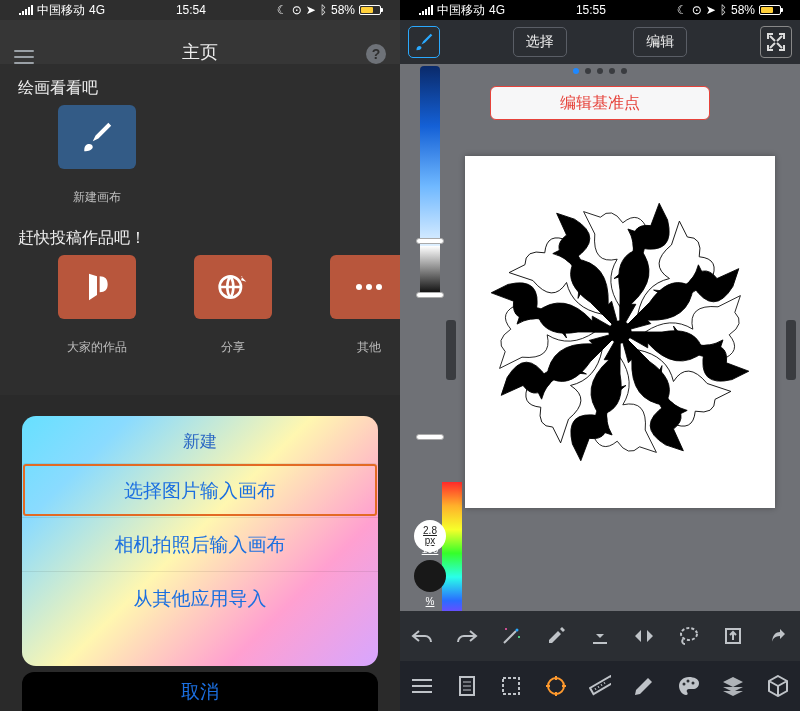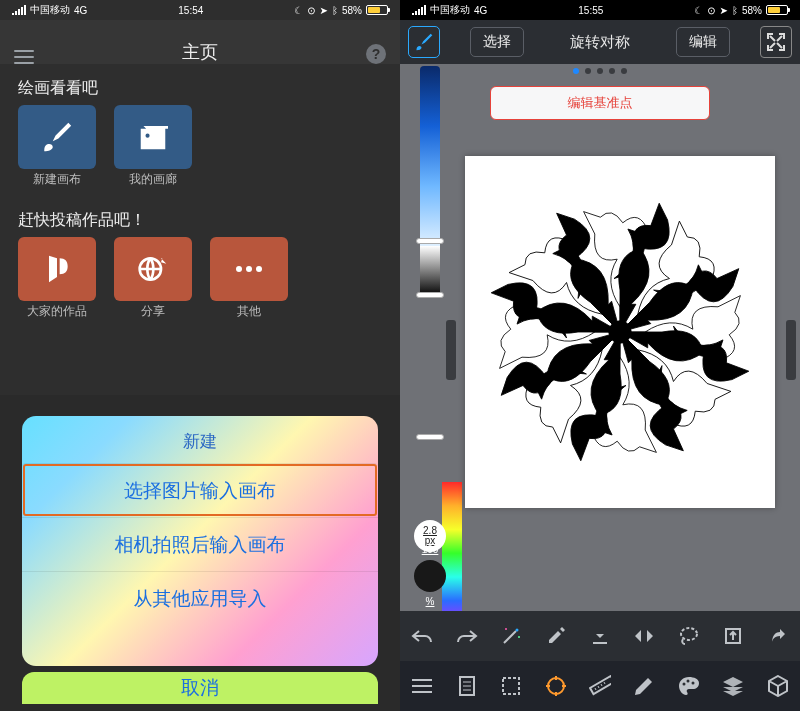--- a/index.html
+++ b/index.html
@@ -2,63 +2,63 @@
 <html><head>
 <meta charset="utf-8">
 <style>
   * { box-sizing: border-box; margin: 0; padding: 0; }
   body { font-family: -apple-system, "PingFang SC", sans-serif; background: #fff; width: 800px; height: 711px; overflow: hidden; display: flex; }
   .phone { width: 400px; height: 711px; position: relative; overflow: hidden; }
   .left { background: #2e2e2e; }
   .right { background: #6f7176; }
 
   
-  .status { height: 20px; display: flex; align-items: center; justify-content: space-between; padding: 0 12px; font-size: 10px; font-weight: 500; }
+  .status { height: 20px; display: flex; align-items: center; justify-content: space-between; padding: 0 19px; font-size: 12px; font-weight: 500; }
   .left .status { background: #2e2e2e; color: #fff; }
   .right .status { background: #000; color: #fff; }
   .status .l, .status .r { display: flex; align-items: center; gap: 4px; }
   .battery { width: 22px; height: 10px; border: 1px solid #fff; border-radius: 2px; position: relative; }
   .battery::after { content: ""; position: absolute; right: -3px; top: 2px; width: 2px; height: 4px; background: #fff; border-radius: 0 1px 1px 0; }
   .battery .fill { position: absolute; left: 1px; top: 1px; bottom: 1px; width: 58%; background: #ffcf3a; border-radius: 1px; }
 
   
   .left .titlebar { height: 44px; background: #363636; display: flex; align-items: flex-end; justify-content: space-between; padding: 0 14px; color: #fff; }
   .hamburger { display: flex; flex-direction: column; gap: 4px; }
   .hamburger span { width: 20px; height: 2px; background: #9aa0a6; border-radius: 1px; }
   .left .title { color: #eee; font-size: 18px; }
   .help { width: 20px; height: 20px; border-radius: 50%; background: #6e7278; color: #2e2e2e; display: flex; align-items: center; justify-content: center; font-size: 14px; font-weight: 700; }
 
   .section { padding: 14px 18px 6px; color: #eee; font-size: 16px; }
   .grid { display: flex; gap: 18px; padding: 0 18px 8px; }
-  .tile { display: flex; flex-direction: column; align-items: center; gap: 2px; }
+  .tile { display: flex; flex-direction: column; align-items: center; gap: 20px; margin-left: 40px; }
   .tile .box { width: 78px; height: 64px; border-radius: 6px; display: flex; align-items: center; justify-content: center; }
   .tile .lbl { font-size: 12px; color: #bdbdbd; white-space: nowrap; }
   .blue { background: #335b86; }
   .orange { background: #b8563c; }
 
   
   .dim { position: absolute; left: 0; right: 0; bottom: 0; top: 395px; background: rgba(0,0,0,0.08); }
   .rainbow { position: absolute; left: 22px; right: 22px; top: 416px; height: 250px; border-radius: 14px; overflow: hidden;
     background: linear-gradient(135deg,#66e0ff 0%, #8adbff 18%, #fff7b0 48%, #ffa0d0 75%, #d7a6ff 100%); }
   .sheet-title { text-align: center; font-size: 17px; color: #2b68c4; padding: 14px 0 10px; }
   .sheet-btn { height: 54px; display: flex; align-items: center; justify-content: center; font-size: 19px; color: #1b6fe0; border-top: 1px solid rgba(0,0,0,0.08); }
   .sheet-btn.sel { outline: 2px solid #e36a24; outline-offset: -3px; border-radius: 4px; }
-  .cancel { position: absolute; left: 22px; right: 22px; top: 672px; height: 32px; background: #bef264; border-radius: 12px 12px 0 0; display: flex; align-items: center; justify-content: center; font-size: 19px; color: #1b6fe0; }
+  .cancel { position: absolute; left: 22px; right: 22px; top: 672px; height: 40px; background: #000000; border-radius: 12px 12px 0 0; display: flex; align-items: center; justify-content: center; font-size: 19px; color: #1b6fe0; }
 
   
   .right .topbar { height: 44px; background: #2b2e33; display: flex; align-items: center; justify-content: space-between; padding: 0 8px; color: #fff; font-size: 15px; gap: 24px; }
   .right .topbar .mid { flex: 1; text-align: center; color: #e8e8e8; }
   .sel-btn, .edit-btn { padding: 5px 12px; border: 1px solid #5a5e66; border-radius: 5px; font-size: 14px; color: #eee; background: #2b2e33; }
   .brush-icon-box { width: 32px; height: 32px; border-radius: 5px; border: 1px solid #2aa9ff; display: flex; align-items: center; justify-content: center; margin-right: 6px; }
   .fs-btn { width: 32px; height: 32px; border: 1px solid #888; border-radius: 4px; display: flex; align-items: center; justify-content: center; margin-left: 6px; }
   .page-dots { display: flex; gap: 6px; justify-content: center; padding: 4px 0; background: #6f7176; }
   .page-dots span { width: 6px; height: 6px; border-radius: 50%; background: #3a3c40; }
   .page-dots span.active { background: #1e88ff; }
 
-  .edit-pivot { margin: 8px auto 0; width: 220px; height: 34px; border: 1.5px solid #e6423a; border-radius: 6px; display: flex; align-items: center; justify-content: center; color: #e6423a; font-size: 13px; background: #f7f7f8; }
+  .edit-pivot { margin: 8px auto 0; width: 220px; height: 34px; border: 1.5px solid #e6423a; border-radius: 6px; display: flex; align-items: center; justify-content: center; color: #e6423a; font-size: 16px; background: #f7f7f8; }
 
   .canvas { position: absolute; left: 65px; top: 156px; width: 310px; height: 352px; background: #fff; box-shadow: 0 0 6px rgba(0,0,0,0.3); display: flex; align-items: center; justify-content: center; }
   .canvas svg { width: 280px; height: 280px; }
 
   .color-rail { position: absolute; left: 20px; top: 66px; width: 20px; }
   .color-rail .seg { width: 20px; }
   .seg.blues { height: 180px; background: linear-gradient(#0a2a6a,#1460d6,#6fb8ff,#dff0ff); border-radius: 4px 4px 0 0; }
   .seg.bw { height: 50px; background: linear-gradient(#fff,#000); }
   .seg.rainbow { height: 190px; background: linear-gradient(#ff2a2a,#ffb02a,#f6ff2a,#35ff2a,#2affe9,#2a6cff,#b32aff,#ff2ab3,#ff2a4a); border-radius: 0 0 4px 4px; }
   .slider-knob { position: absolute; left: 16px; width: 28px; height: 6px; background: #fff; border-radius: 3px; border: 1px solid #aaa; }
@@ -121,31 +121,20 @@
     <div class="tile">
       <div class="box blue">
           <span>
             <svg width="34" height="34" viewBox="0 0 24 24">
               <path fill="#fff" d="M20 2l2 2-9 9-4 2 2-4 9-9zM4 18c2-2 5-1 5 1s-3 3-6 3c0-1 0-3 1-4z"></path>
             </svg>
           </span>
         </div>
       <div class="lbl">新建画布</div>
     </div>
-    <div class="tile">
-      <div class="box blue">
-          <span>
-            <svg width="34" height="30" viewBox="0 0 24 22">
-              <path fill="#fff" d="M3 5h18v15H3zM5 3h18v2H7zM5 16l4-5 3 4 3-3 4 5H5z"></path>
-              <circle cx="8" cy="10" r="1.5" fill="#335b86"></circle>
-            </svg>
-          </span>
-        </div>
-      <div class="lbl">我的画廊</div>
-    </div>
   </div>
 
   <div class="section">赶快投稿作品吧！</div>
   <div class="grid">
     <div class="tile">
       <div class="box orange">
           <span>
             <svg width="32" height="32" viewBox="0 0 24 24">
               <path fill="#fff" d="M6 2l6 2v14l-6 4V2zM14 4c4 0 6 2 6 6s-2 6-6 6V4z"></path>
             </svg>
@@ -213,21 +202,20 @@
     </div>
   </div>
 
   <div class="topbar">
     <div class="brush-icon-box">
         <svg width="20" height="20" viewBox="0 0 24 24">
           <path fill="#2aa9ff" d="M20 2l2 2-9 9-4 2 2-4 9-9zM4 18c2-2 5-1 5 1s-3 3-6 3c0-1 0-3 1-4z"></path>
         </svg>
       </div>
     <div class="sel-btn">选择</div>
-    <div class="mid">旋转对称</div>
     <div class="edit-btn">编辑</div>
     <div class="fs-btn">
         <svg width="18" height="18" viewBox="0 0 18 18">
           <path stroke="#ddd" stroke-width="2" fill="none" d="M1 6V1h5M17 6V1h-5M1 12v5h5M17 12v5h-5M3 3l5 5M15 3l-5 5M3 15l5-5M15 15l-5-5"></path>
         </svg>
       </div>
   </div>
 
   <div class="page-dots">
     <span class="active"></span>

